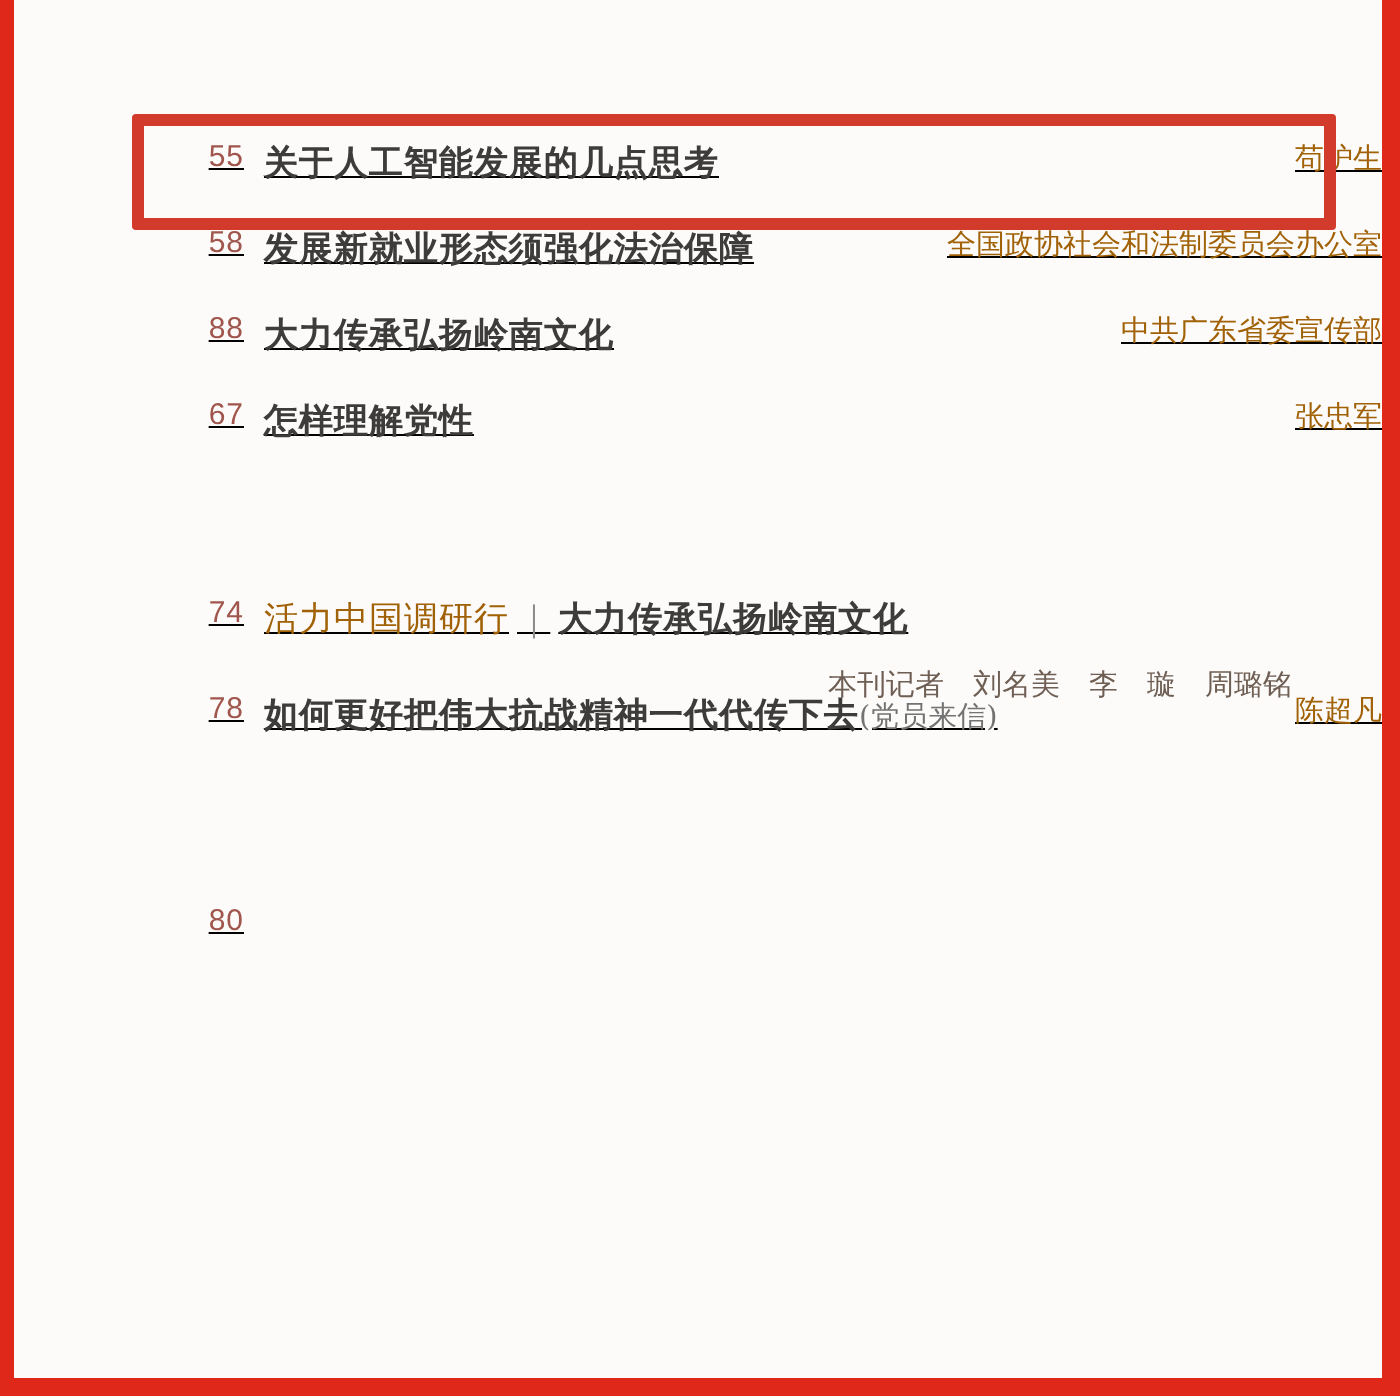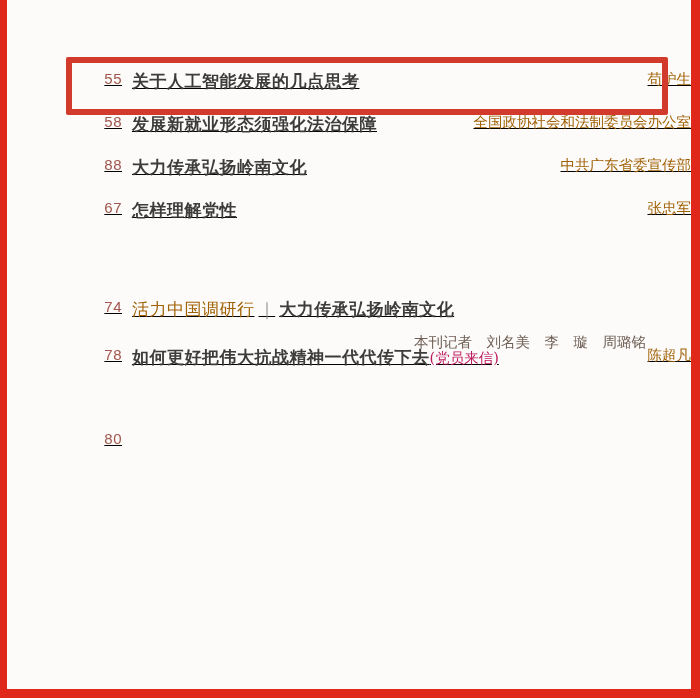--- a/index.html
+++ b/index.html
@@ -52,21 +52,21 @@
     font-size: 17px;
     color: #3e3c3a;
   }
   .t-main   { font-weight: 700; letter-spacing: 0.5px; }
   .t-prefix { font-weight: 400; color: #a16207; letter-spacing: 0.5px; }
   .t-sep    { font-weight: 300; color: #8d8b89; padding: 0 4px; }
   .t-suffix {
     font-family: "DejaVu Serif", "Liberation Serif", serif;
     font-weight: 400;
     font-size: 14.5px;
-    color: #be185d;
+    color: #737373;
   }
   .author {
     margin-left: auto;
     font-family: "DejaVu Serif", "Liberation Serif", serif;
     font-size: 14.5px;
     color: #a16207;
     white-space: nowrap;
     padding-left: 10px;
   }
   .author-line {
@@ -125,19 +125,19 @@
   </div>
   <div class="author-line">本刊记者　刘名美　李　璇　周璐铭</div>
 
   <div class="toc-row" style="top:346px">
     <span class="num">78</span>
     <span class="title-wrap"><span class="t-main">如何更好把伟大抗战精神一代代传下去</span><span class="t-suffix">(党员来信)</span></span>
     <span class="author">陈超凡</span>
   </div>
 
 
-  <div class="toc-row" style="top:430px">
+  <div class="toc-row" style="top:452px">
     <span class="num">80</span>
   </div>
 
   <div class="highlight-box"></div>
 
 </div>
 
 </body></html>

